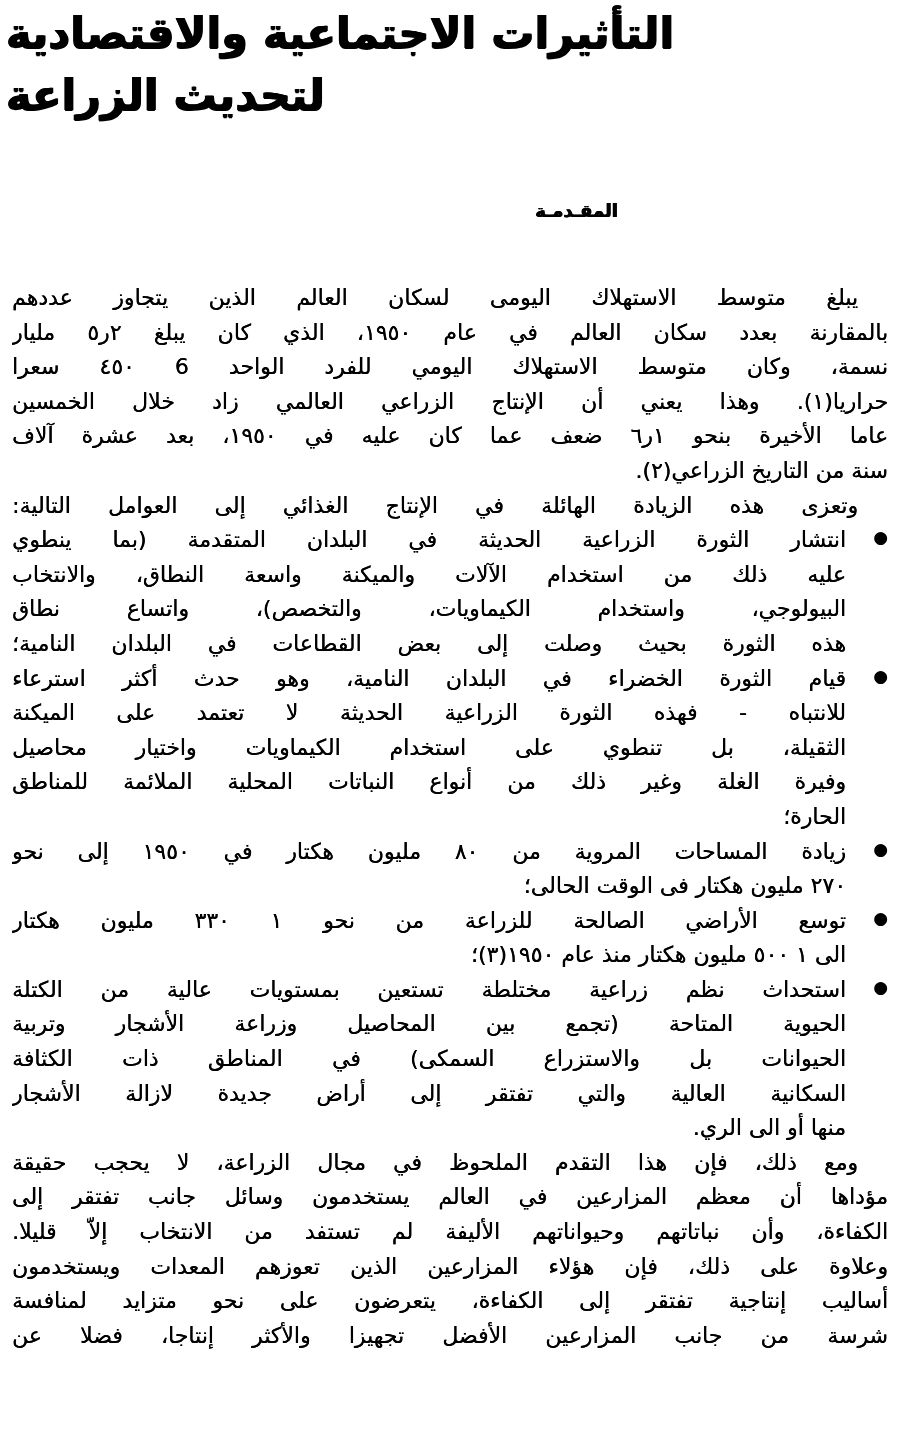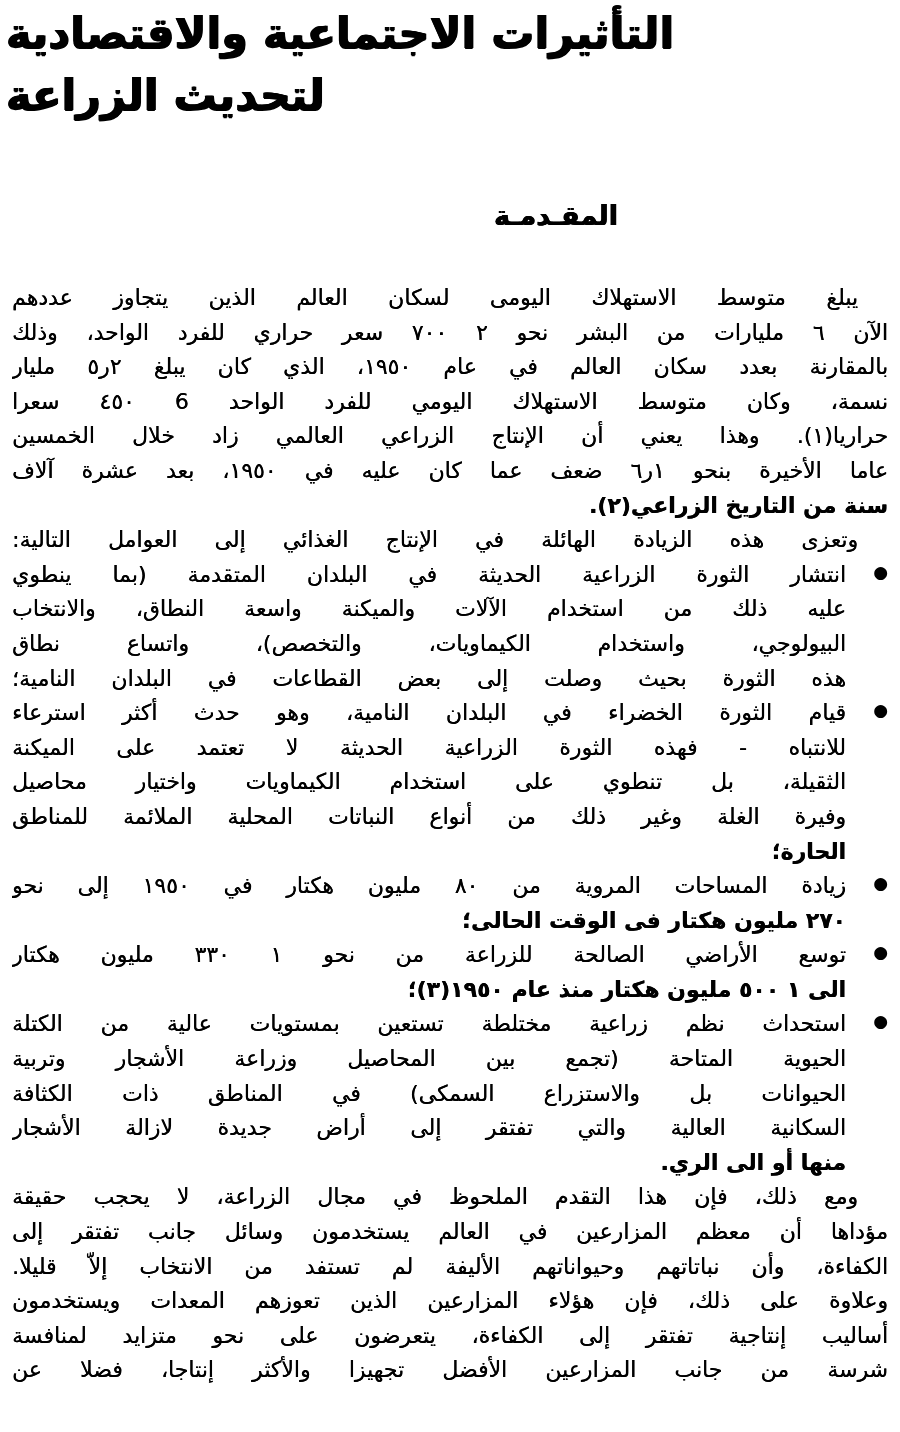--- a/index.html
+++ b/index.html
@@ -32,21 +32,21 @@
     line-height: 62px;
     white-space: nowrap;
     letter-spacing: 1px;
     text-shadow: 0.8px 0 0 #000, -0.8px 0 0 #000, 0 0.6px 0 #000;
   }
   
   #section-heading {
     position: absolute;
     top: 200px;
     right: 282px;
-    font-size: 27px;
+    font-size: 18px;
     font-weight: bold;
     text-shadow: 0.5px 0 0 #000, -0.5px 0 0 #000;
   }
   
   #body-column {
     position: absolute;
     top: 281px;
     right: 12px;
     left: 12px;
   }
@@ -57,21 +57,20 @@
     height: 34.6px;
     overflow: hidden;
     text-align: justify;
     text-align-last: justify;
     white-space: nowrap;
     text-shadow: 0.3px 0 0 #000;
   }
   .tline.right-end {
     text-align: center;
     text-align-last: right;
-    font-weight: bold;
   }
   .tline.first-indent {
     padding-right: 30px;
   }
   .bullet-item {
     position: relative;
     margin-right: 42px;
   }
   .bullet-dot {
     position: absolute;
@@ -102,21 +101,20 @@
   <div id="title-block">
     <div class="title-line">التأثيرات الاجتماعية والاقتصادية</div>
     <div class="title-line">لتحديث الزراعة</div>
   </div>
 
   <div id="section-heading">المقـدمـة</div>
 
   <div id="body-column">
     <div>
         <div class="tline first-indent">يبلغ متوسط الاستهلاك اليومى لسكان العالم الذين يتجاوز عددهم</div>
-        <div class="tline">الآن ٦ مليارات من البشر نحو ٢ ٧٠٠ سعر حراري للفرد الواحد، وذلك</div>
         <div class="tline">بالمقارنة بعدد سكان العالم في عام ١٩٥٠، الذي كان يبلغ ٢ر٥ مليار</div>
         <div class="tline">نسمة، وكان متوسط الاستهلاك اليومي للفرد الواحد 6 ٤٥٠ سعرا</div>
         <div class="tline">حراريا(١). وهذا يعني أن الإنتاج الزراعي العالمي زاد خلال الخمسين</div>
         <div class="tline">عاما الأخيرة بنحو ١ر٦ ضعف عما كان عليه في ١٩٥٠، بعد عشرة آلاف</div>
         <div class="tline right-end">سنة من التاريخ الزراعي(٢).</div>
       </div>
     <div>
         <div class="tline first-indent">وتعزى هذه الزيادة الهائلة في الإنتاج الغذائي إلى العوامل التالية:</div>
       </div>
     <div id="bullet-list">

